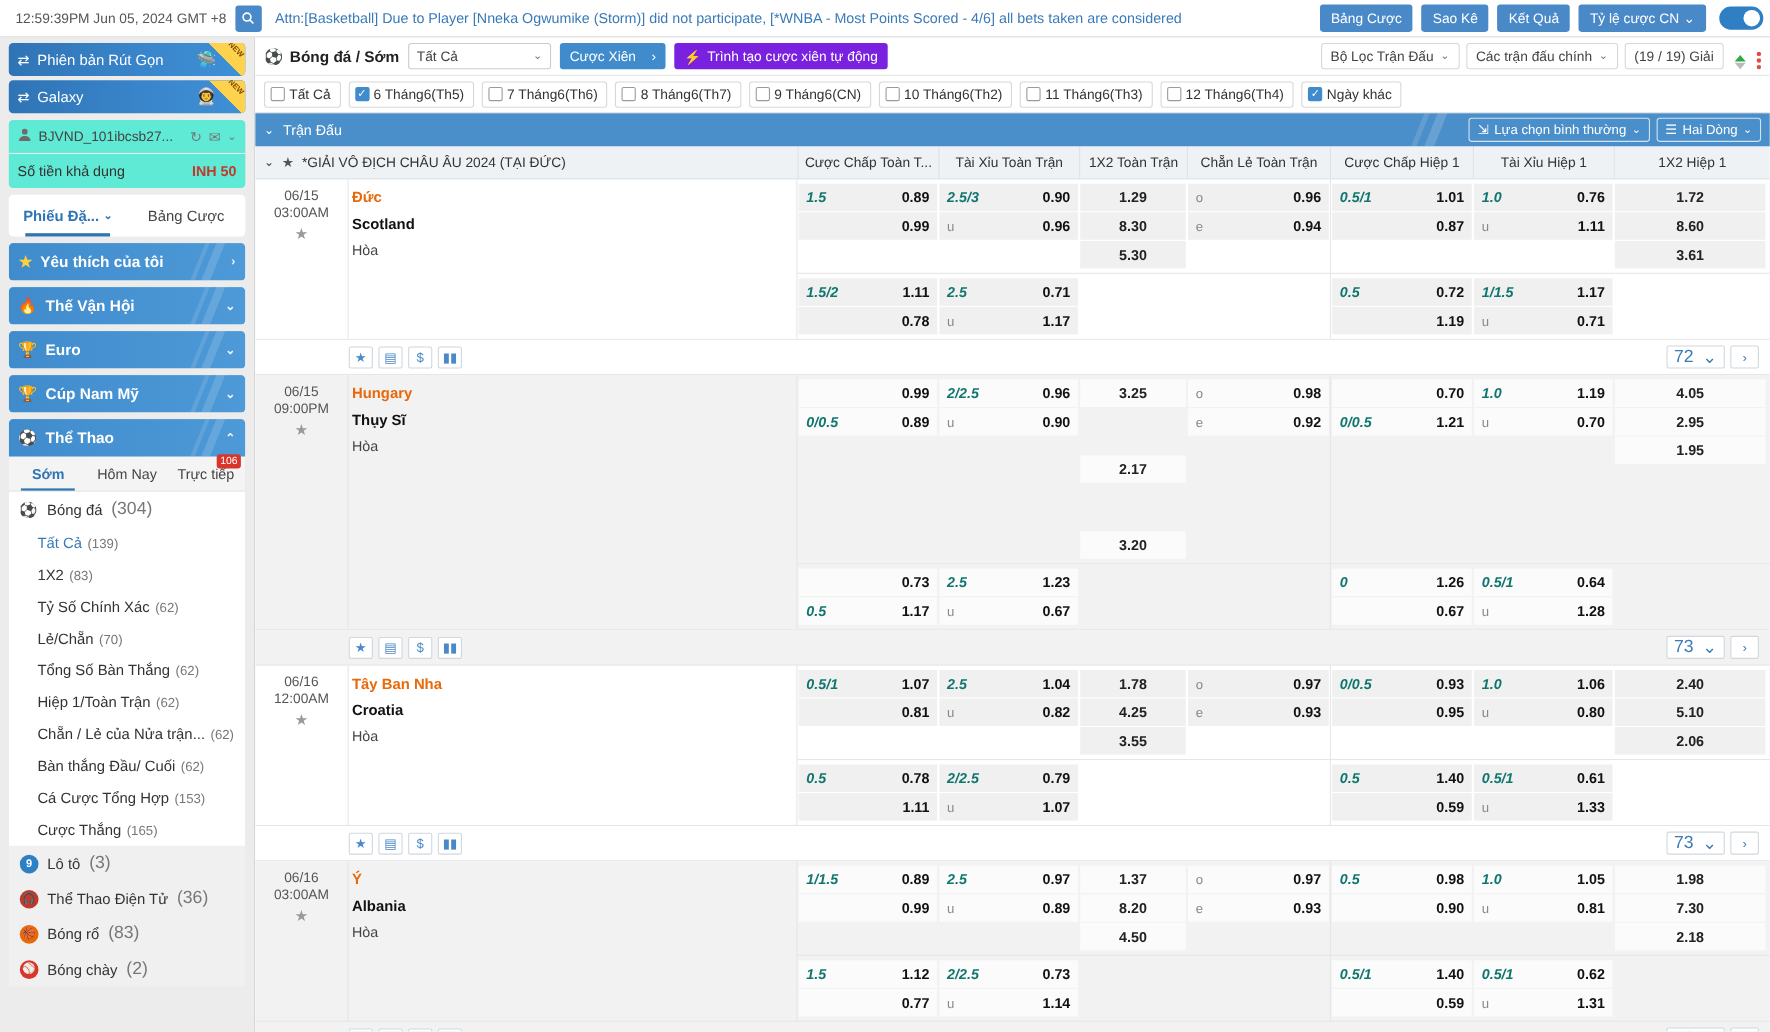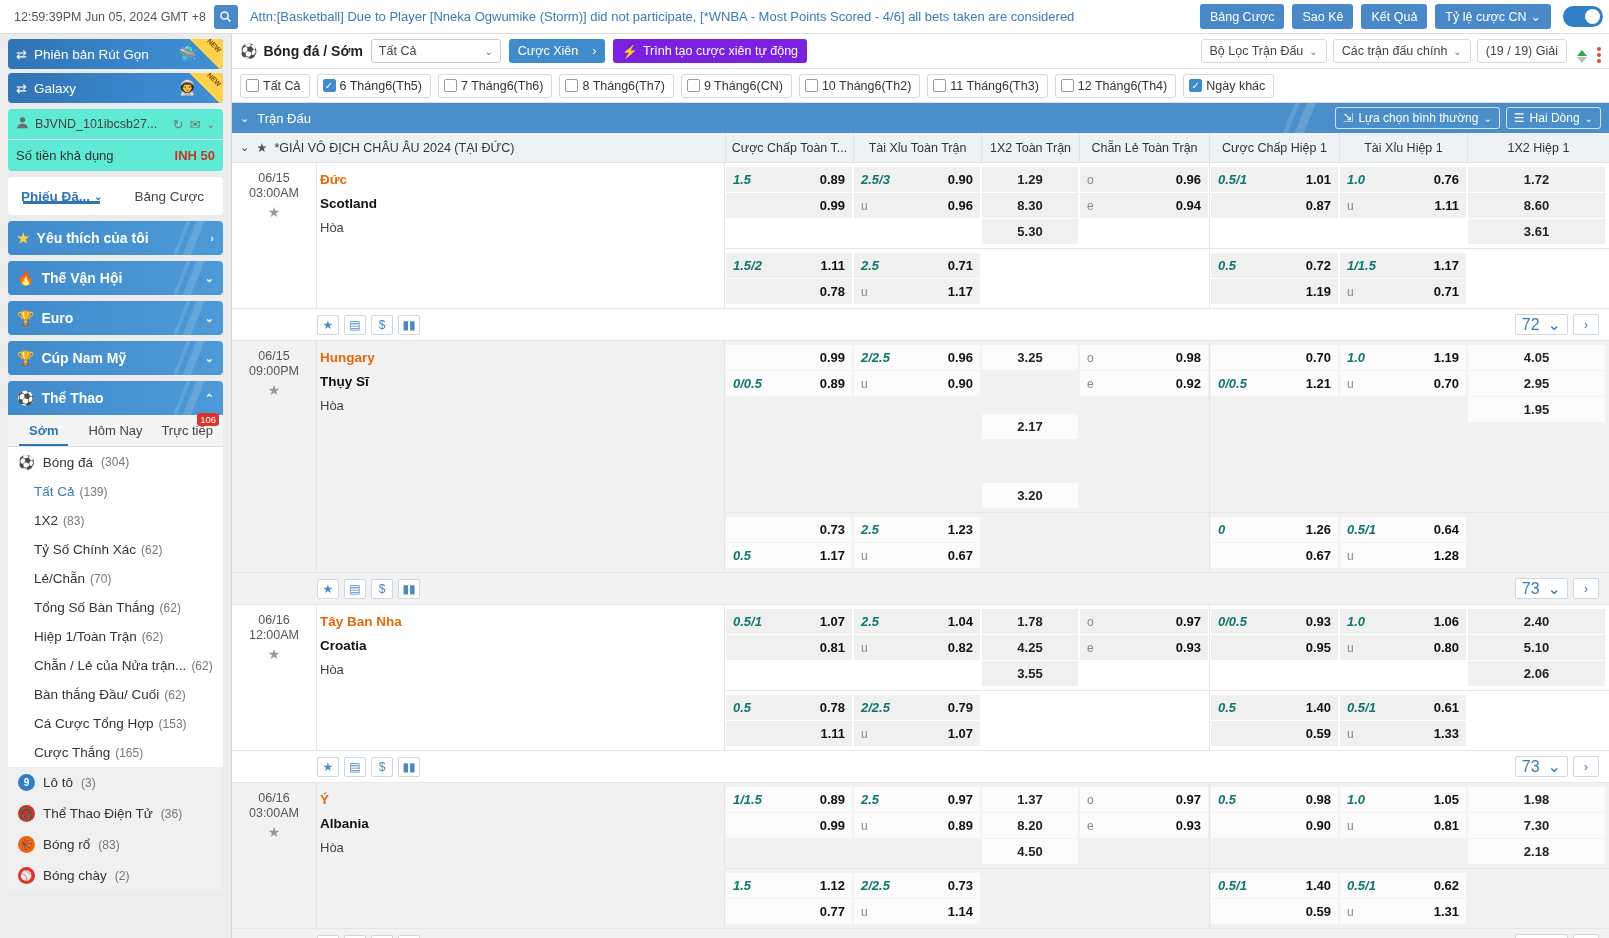--- a/index.html
+++ b/index.html
@@ -74,21 +74,21 @@
     display: flex; align-items: center; gap: 6px; padding: 7px 8px;
     border-bottom: 1px solid #ececec; font-size: 12.5px; color: #444;
   }
   .acct-name { flex: 1 1 auto; overflow: hidden; text-overflow: ellipsis; white-space: nowrap; }
   .acct-icon { color: #777; cursor: pointer; font-size: 13px; }
   .bal-row { display: flex; align-items: center; padding: 8px; font-size: 13px; }
   .bal-label { flex: 1 1 auto; color: #333; }
   .bal-val { color: #c0392b; font-weight: 600; }
   .tabs-card {
     margin: 6px 8px 0 8px; background: #fff; border-radius: 4px;
-    display: flex; height: 38px; align-items: center;
+    display: flex; height: 38px;
   }
   .tabcell {
     flex: 1 1 50%; display: flex; align-items: center; justify-content: center;
     gap: 4px; font-size: 13.5px; cursor: pointer; color: #444; position: relative;
   }
   .tabcell.active { color: #2f74b5; font-weight: bold; }
   .tabcell.active::after {
     content: ""; position: absolute; bottom: 0; left: 14%; width: 72%;
     height: 3px; background: #2f74b5;
   }
@@ -126,21 +126,21 @@
   .badge {
     position: absolute; top: -2px; right: 4px; background: #d9352c; color: #fff;
     font-size: 9.5px; border-radius: 3px; padding: 0 3px; line-height: 13px;
     font-weight: normal;
   }
   .sportlist { background: #fff; }
   .sportrow {
     display: flex; align-items: center; gap: 8px; padding: 7px 10px;
     font-size: 13.5px; color: #333; cursor: pointer;
   }
-  .sportrow .cnt { color: #777; font-size: 12px; }
+  .sportrow .cnt { color: #777; font-size: 16px; }
   .subrow {
     padding: 7px 10px 7px 26px; font-size: 13.5px; color: #333; cursor: pointer;
     display: flex; gap: 5px; align-items: baseline;
   }
   .subrow.sel { color: #3a7ab8; }
   .subrow .cnt { color: #777; font-size: 12px; }
   .otherlist { background: #f0f0f0; }
   .ico-circ {
     width: 17px; height: 17px; border-radius: 50%; flex: 0 0 17px;
     display: flex; align-items: center; justify-content: center;

